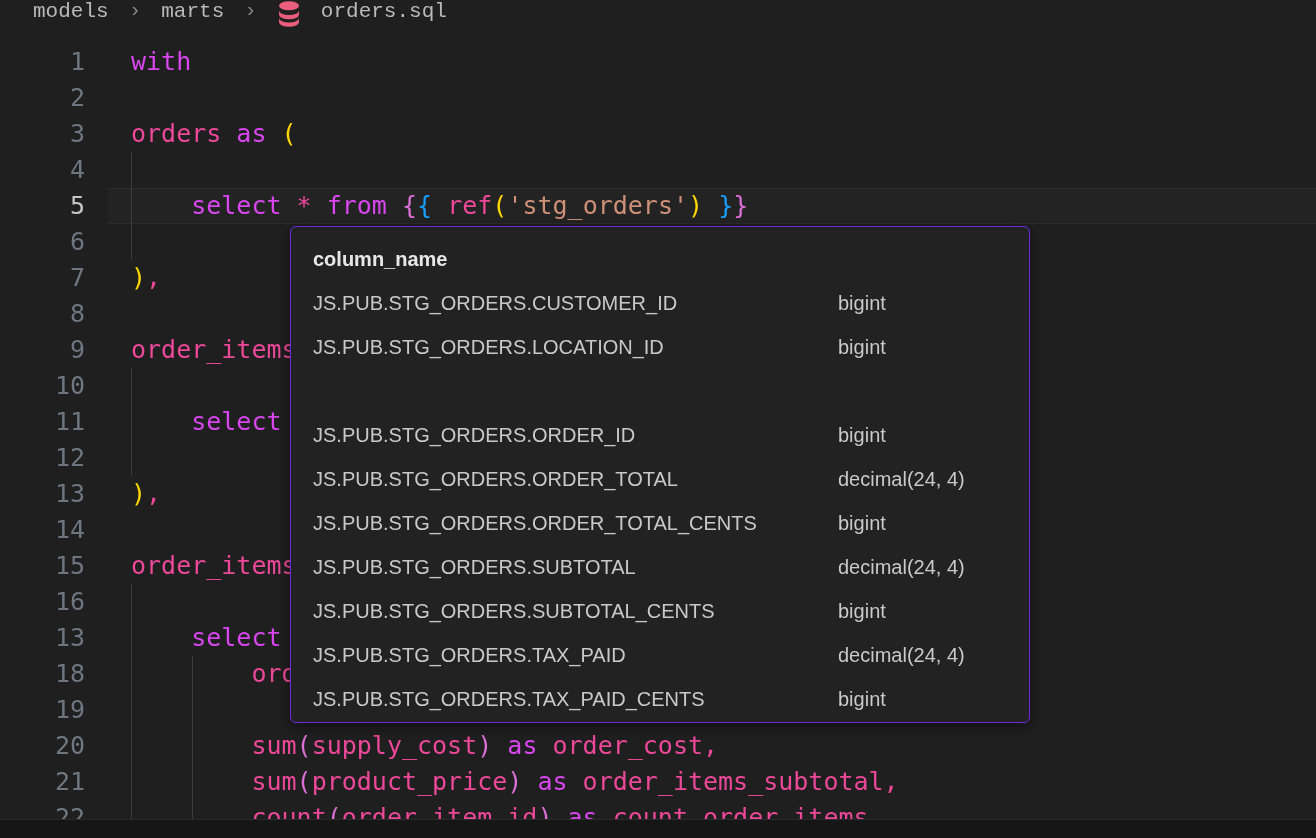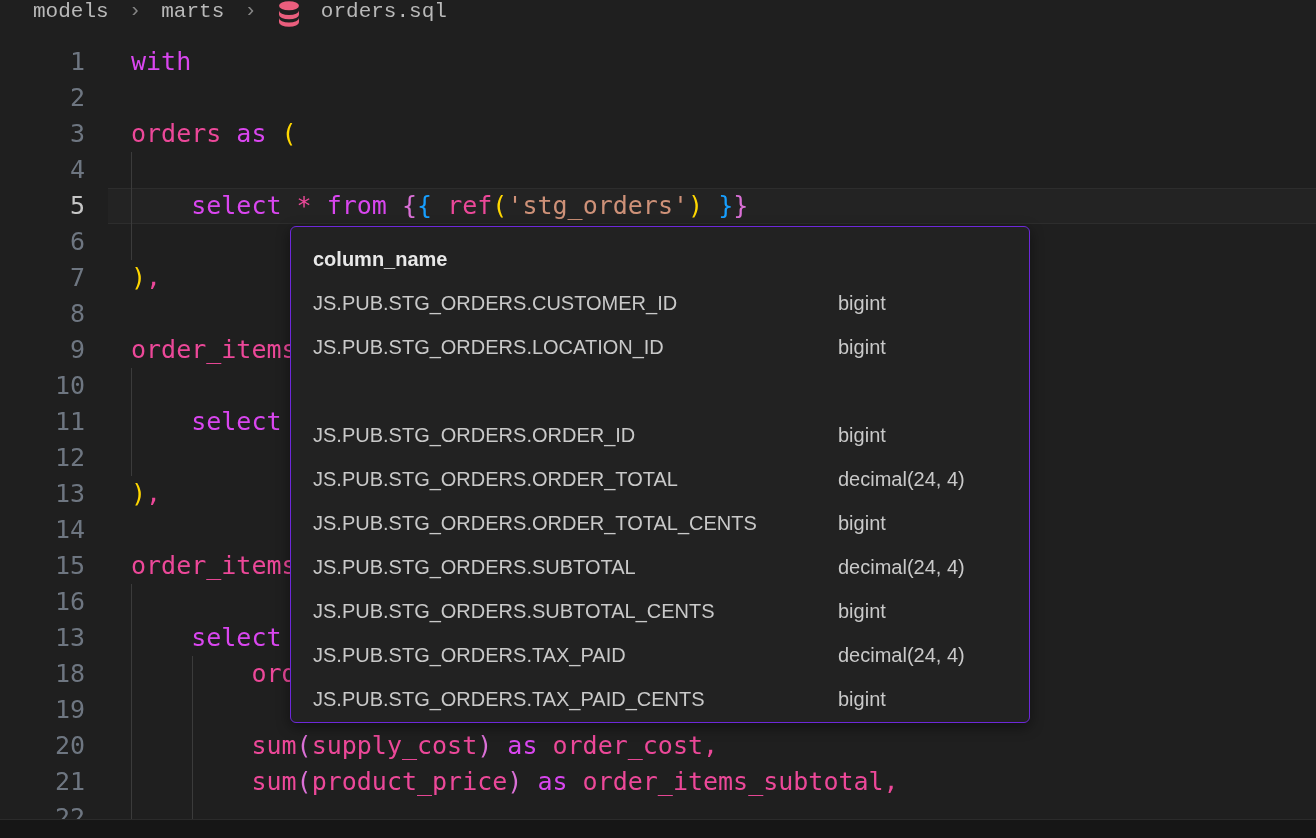--- a/index.html
+++ b/index.html
@@ -144,20 +144,21 @@
       <div class="line">
         <span class="ln">20</span>
         <span class="code"><span class="tk-id">        </span><span class="tk-fn">sum</span><span class="tk-b2">(</span><span class="tk-id">supply_cost</span><span class="tk-b2">)</span><span class="tk-id"> </span><span class="tk-kw">as</span><span class="tk-id"> order_cost,</span></span>
       </div>
       <div class="line">
         <span class="ln">21</span>
         <span class="code"><span class="tk-id">        </span><span class="tk-fn">sum</span><span class="tk-b2">(</span><span class="tk-id">product_price</span><span class="tk-b2">)</span><span class="tk-id"> </span><span class="tk-kw">as</span><span class="tk-id"> order_items_subtotal,</span></span>
       </div>
       <div class="line">
         <span class="ln">22</span>
+        <span class="code"><span class="tk-id">        </span><span class="tk-fn">count</span><span class="tk-b2">(</span><span class="tk-id">order_item_id</span><span class="tk-b2">)</span><span class="tk-id"> </span><span class="tk-kw">as</span><span class="tk-id"> count_order_items</span></span>
       </div>
     </div>
 
   <div class="guide" style="left:131px;top:152px;height:108px;"></div>
   <div class="guide" style="left:131px;top:368px;height:108px;"></div>
   <div class="guide" style="left:131px;top:584px;height:235px;"></div>
   <div class="guide" style="left:192px;top:656px;height:163px;"></div>
 
   <div class="hover" id="hover">
       <div class="hrow head">

